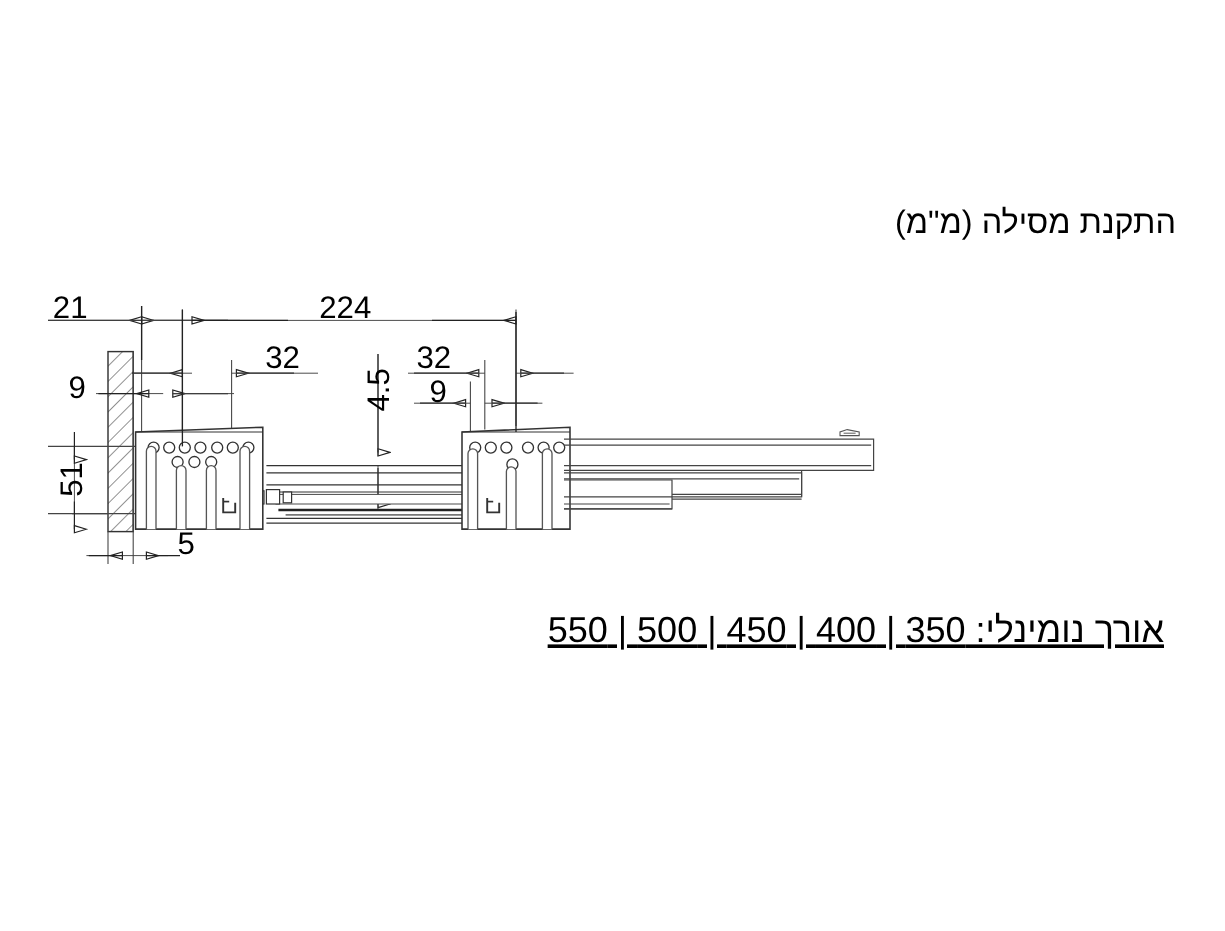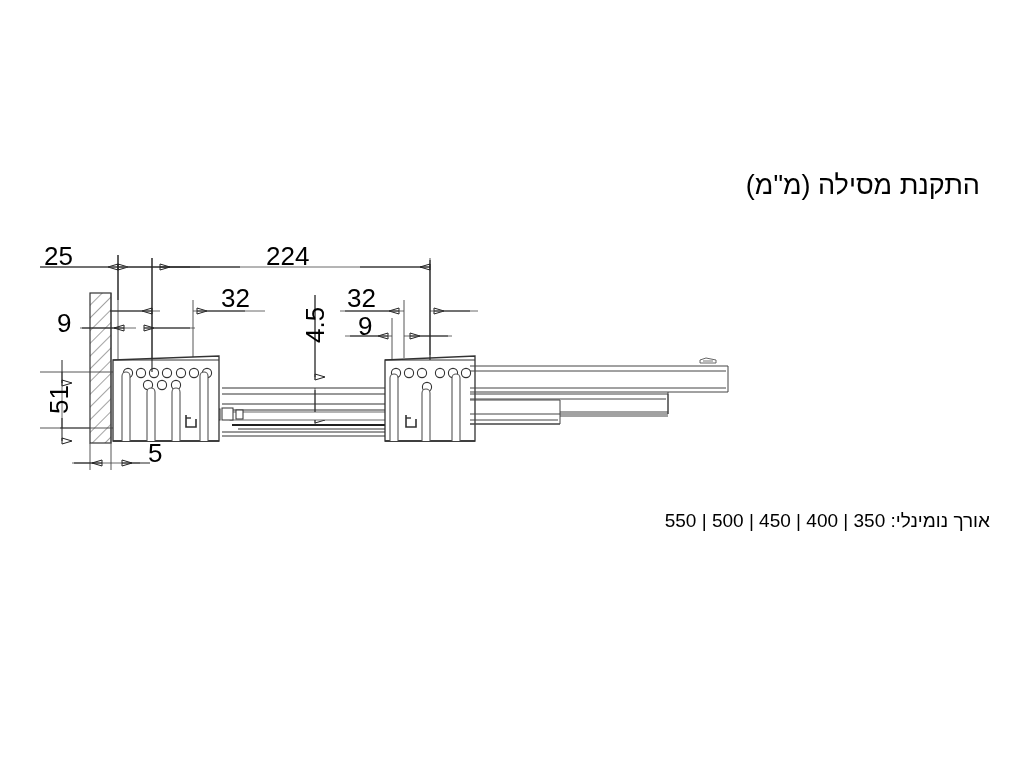--- a/index.html
+++ b/index.html
@@ -33,24 +33,25 @@
     line-height: 1;
   }
   .title-he {
     font-size: 27px;
     right: 41px;
     top: 172px;
     direction: rtl;
     unicode-bidi: bidi-override;
   }
   .caption-he {
-    font-size: 19px;
-    right: 31px;
+    font-size: 30px;
+    right: 51px;
     top: 511px;
     direction: rtl;
+    text-decoration: underline;
   }
   .dim {
     font-size: 26px;
     letter-spacing: 0px;
   }
   .dim-vert {
     font-size: 26px;
     transform-origin: 0 0;
     transform: rotate(-90deg);
   }
@@ -251,21 +252,21 @@
       <line x1="152" y1="258" x2="152" y2="372"></line>
       <line x1="118" y1="255" x2="118" y2="300"></line>
       <line x1="430" y1="260" x2="430" y2="360"></line>
     </g>
   </svg>
 
   <div class="txt title-he">התקנת מסילה (מ"מ)</div>
 
   <div class="txt caption-he">אורך נומינלי: 350 | 400 | 450 | 500 | 550</div>
 
-  <div class="txt dim" style="left:44px; top:243px;">25</div>
+  <div class="txt dim" style="left:44px; top:243px;">21</div>
 
   <div class="txt dim" style="left:266px; top:243px;">224</div>
 
   <div class="txt dim" style="left:57px; top:310px;">9</div>
 
   <div class="txt dim" style="left:221px; top:285px;">32</div>
 
   <div class="txt dim-vert" style="left:302px; top:343px;">4.5</div>
 
   <div class="txt dim" style="left:347px; top:285px;">32</div>

